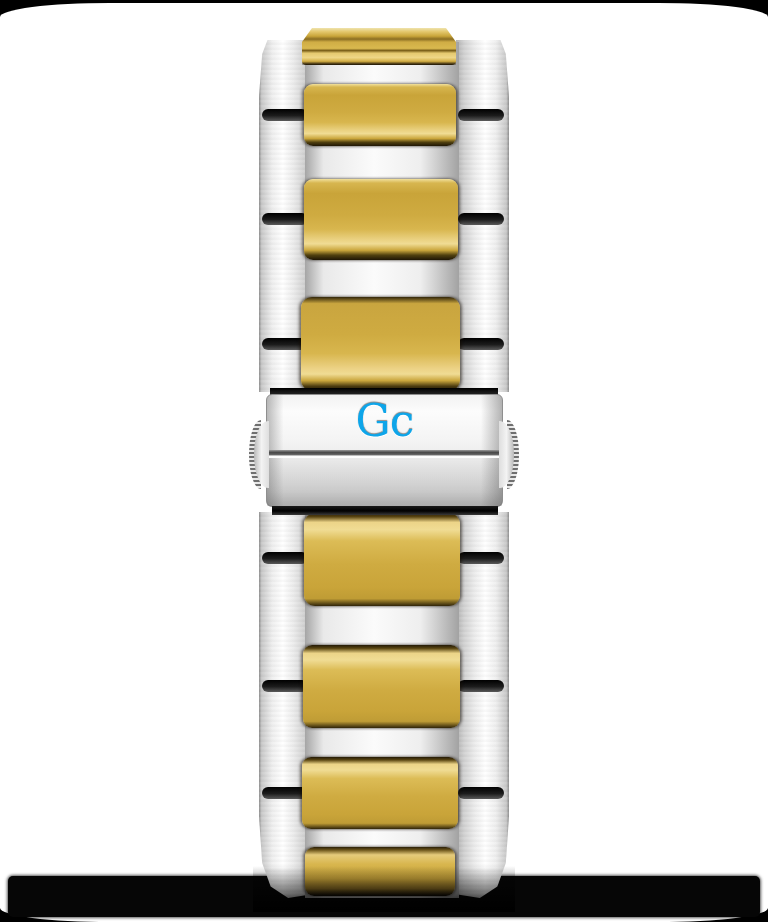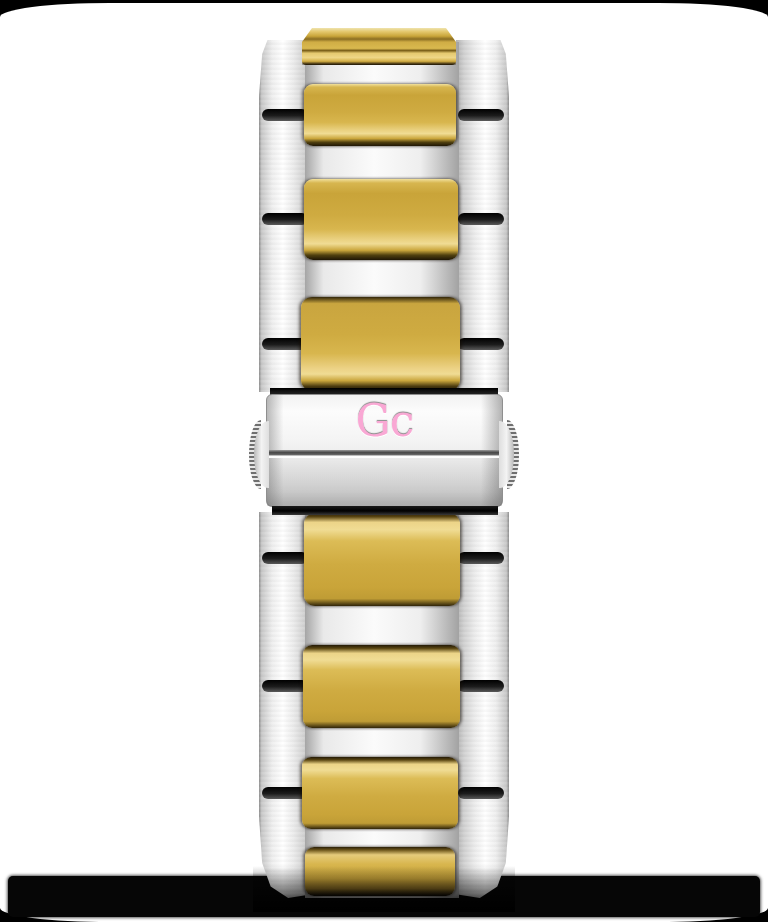--- a/index.html
+++ b/index.html
@@ -90,21 +90,21 @@
     left:266px;top:394px;width:237px;height:113px;border-radius:6px;
     border:1px solid #8f8f8f;box-sizing:border-box;
     background:
       linear-gradient(90deg, rgba(130,130,130,.55) 0%, rgba(255,255,255,0) 7%, rgba(255,255,255,0) 91%, rgba(120,120,120,.55) 100%),
       linear-gradient(180deg,#f2f2f2 0%,#fcfcfc 15%,#f4f4f4 40%,#e9e9e9 60%,#dedede 80%,#cdcdcd 100%);
   }
   .gc-logo{
     left:266px;top:396px;width:237px;height:50px;
     text-align:center;line-height:50px;
     font-family:"DejaVu Serif","Liberation Serif",serif;
-    font-size:44px;letter-spacing:-1px;color:#f9a8d4;
+    font-size:44px;letter-spacing:-1px;color:#0ea5e9;
     text-shadow:0 1px 0 #ffffff, 0 -1px 1px #8a8a8a;
   }
   .clasp-seam{left:266px;top:450px;width:237px;height:8px;
     background:linear-gradient(180deg,#9a9a9a 0%,#4a4a4a 30%,#5c5c5c 55%,#fdfdfd 78%,#ffffff 100%);}
   .clasp-lower-shade{left:267px;top:458px;width:235px;height:48px;
     background:linear-gradient(180deg, rgba(0,0,0,0) 0%, rgba(0,0,0,.07) 70%, rgba(0,0,0,.16) 100%);}
   .clasp-bottom-gap{left:272px;top:506px;width:226px;height:9px;
     background:linear-gradient(180deg,#1a1a1a 0,#000 55%,#3a3a3a 100%);}
 
   .pusher-ridge{

